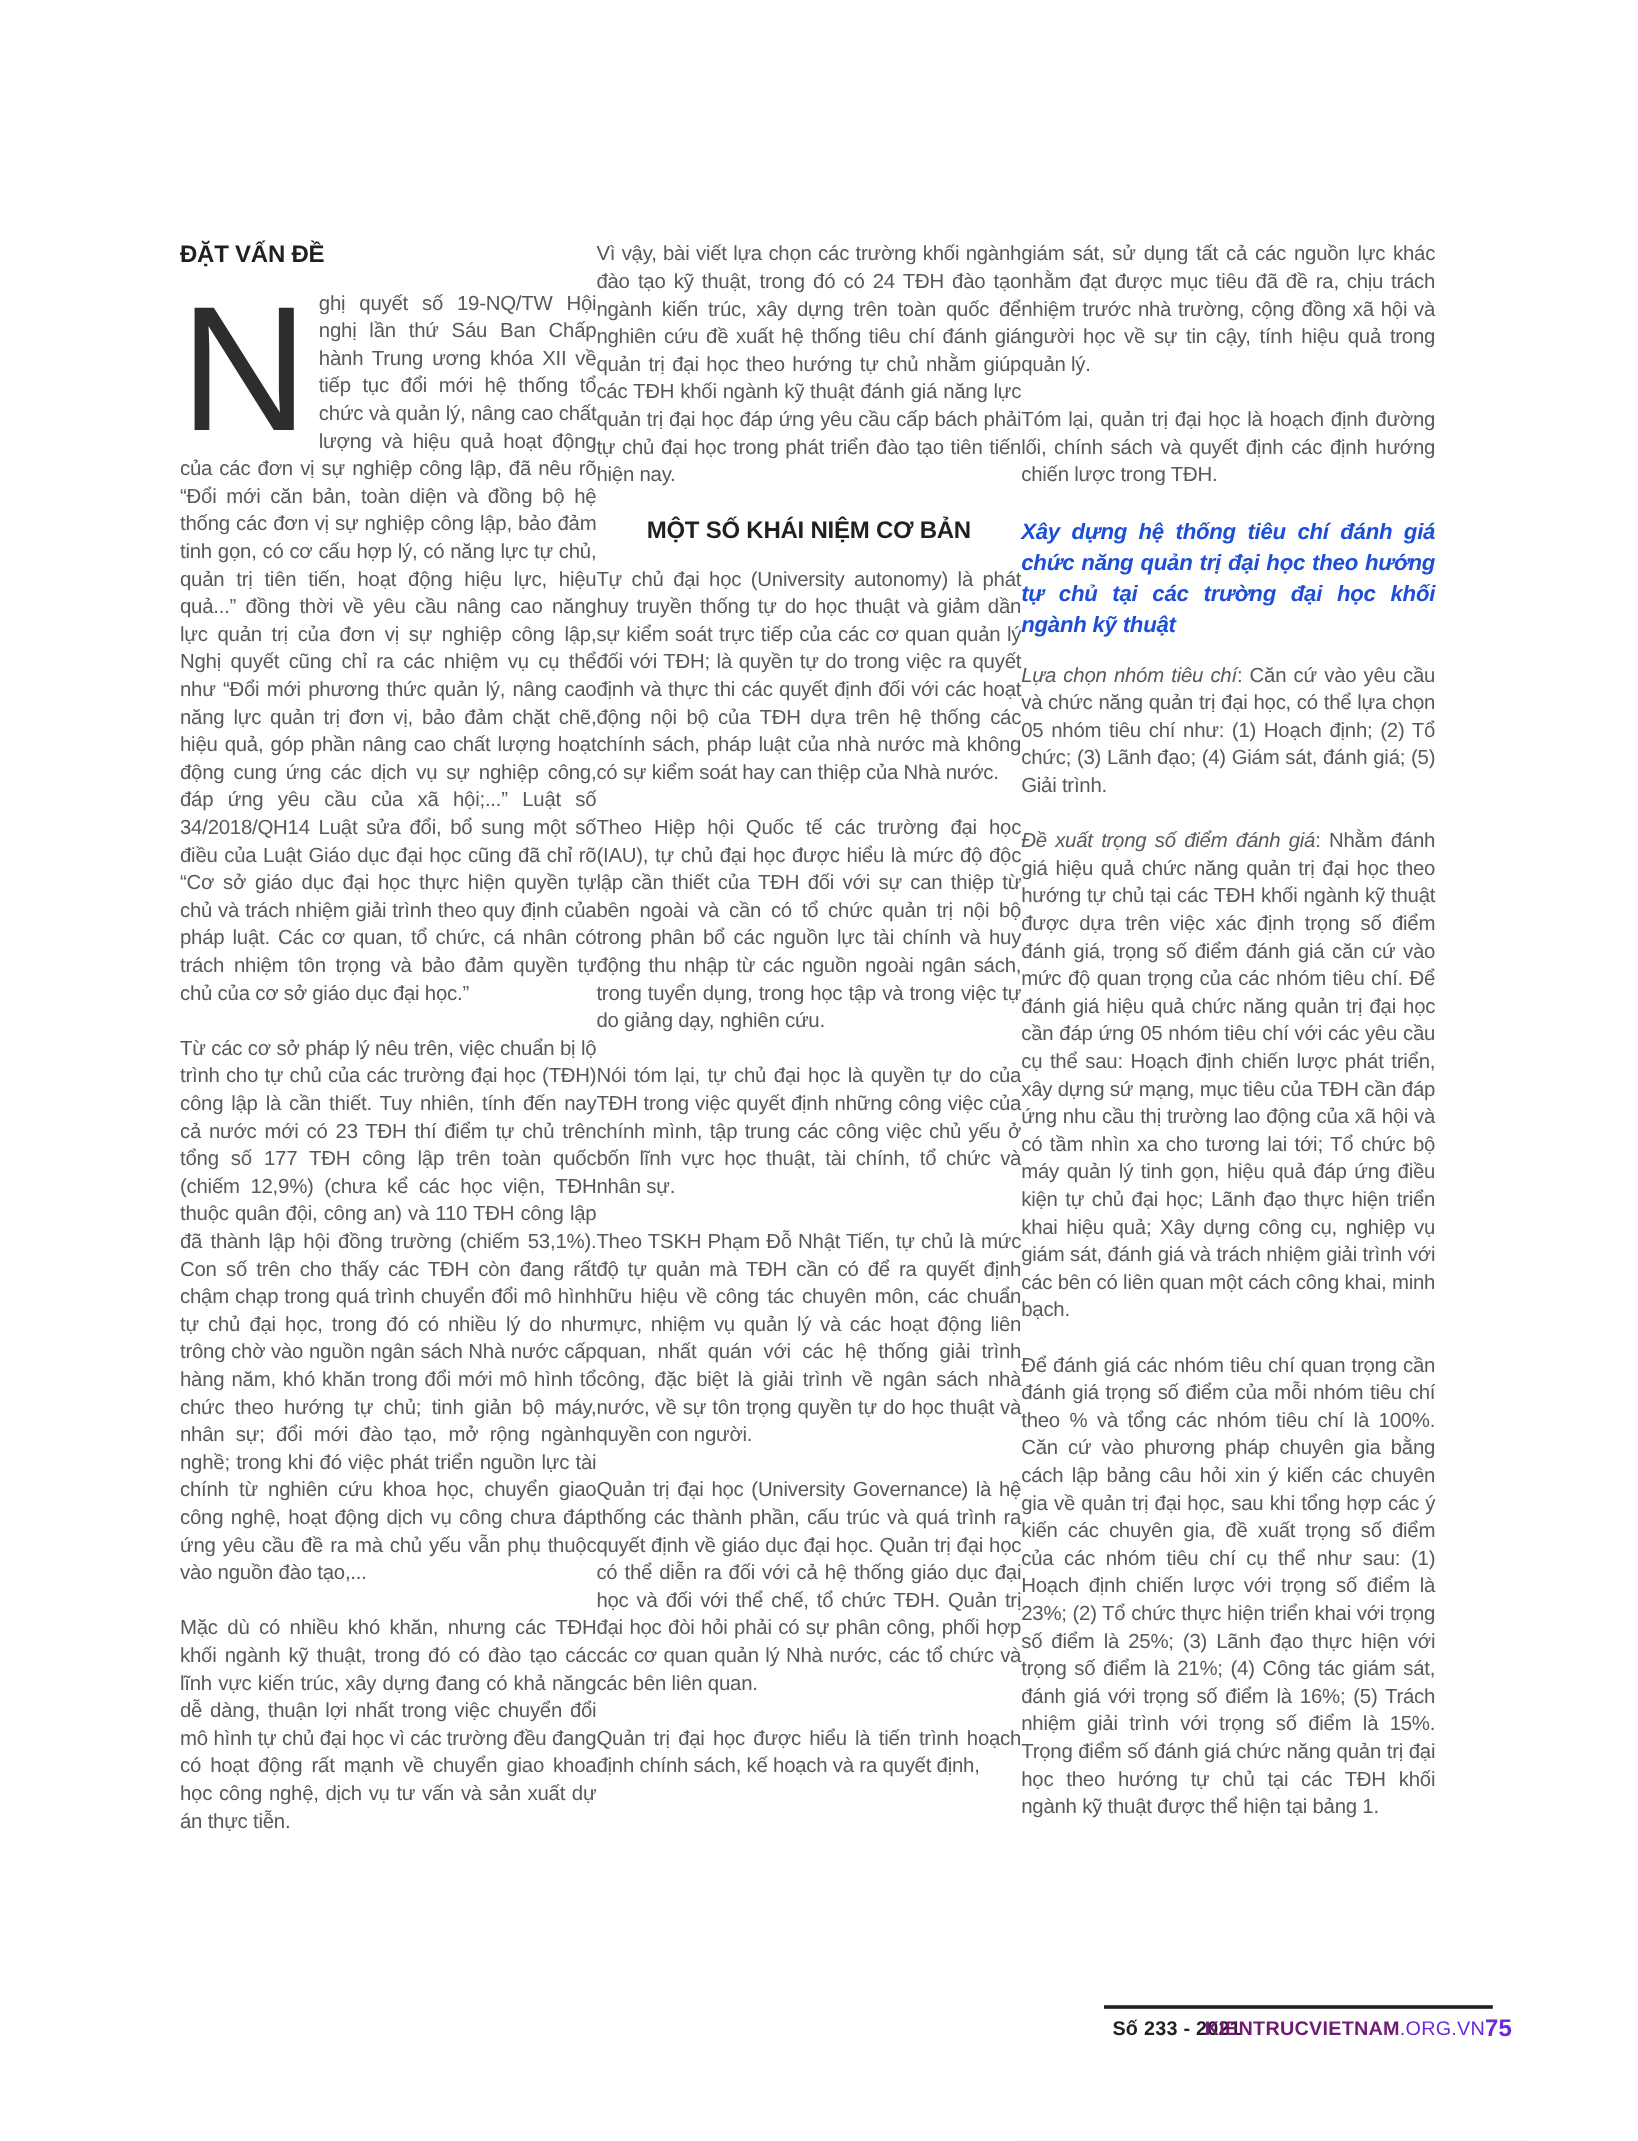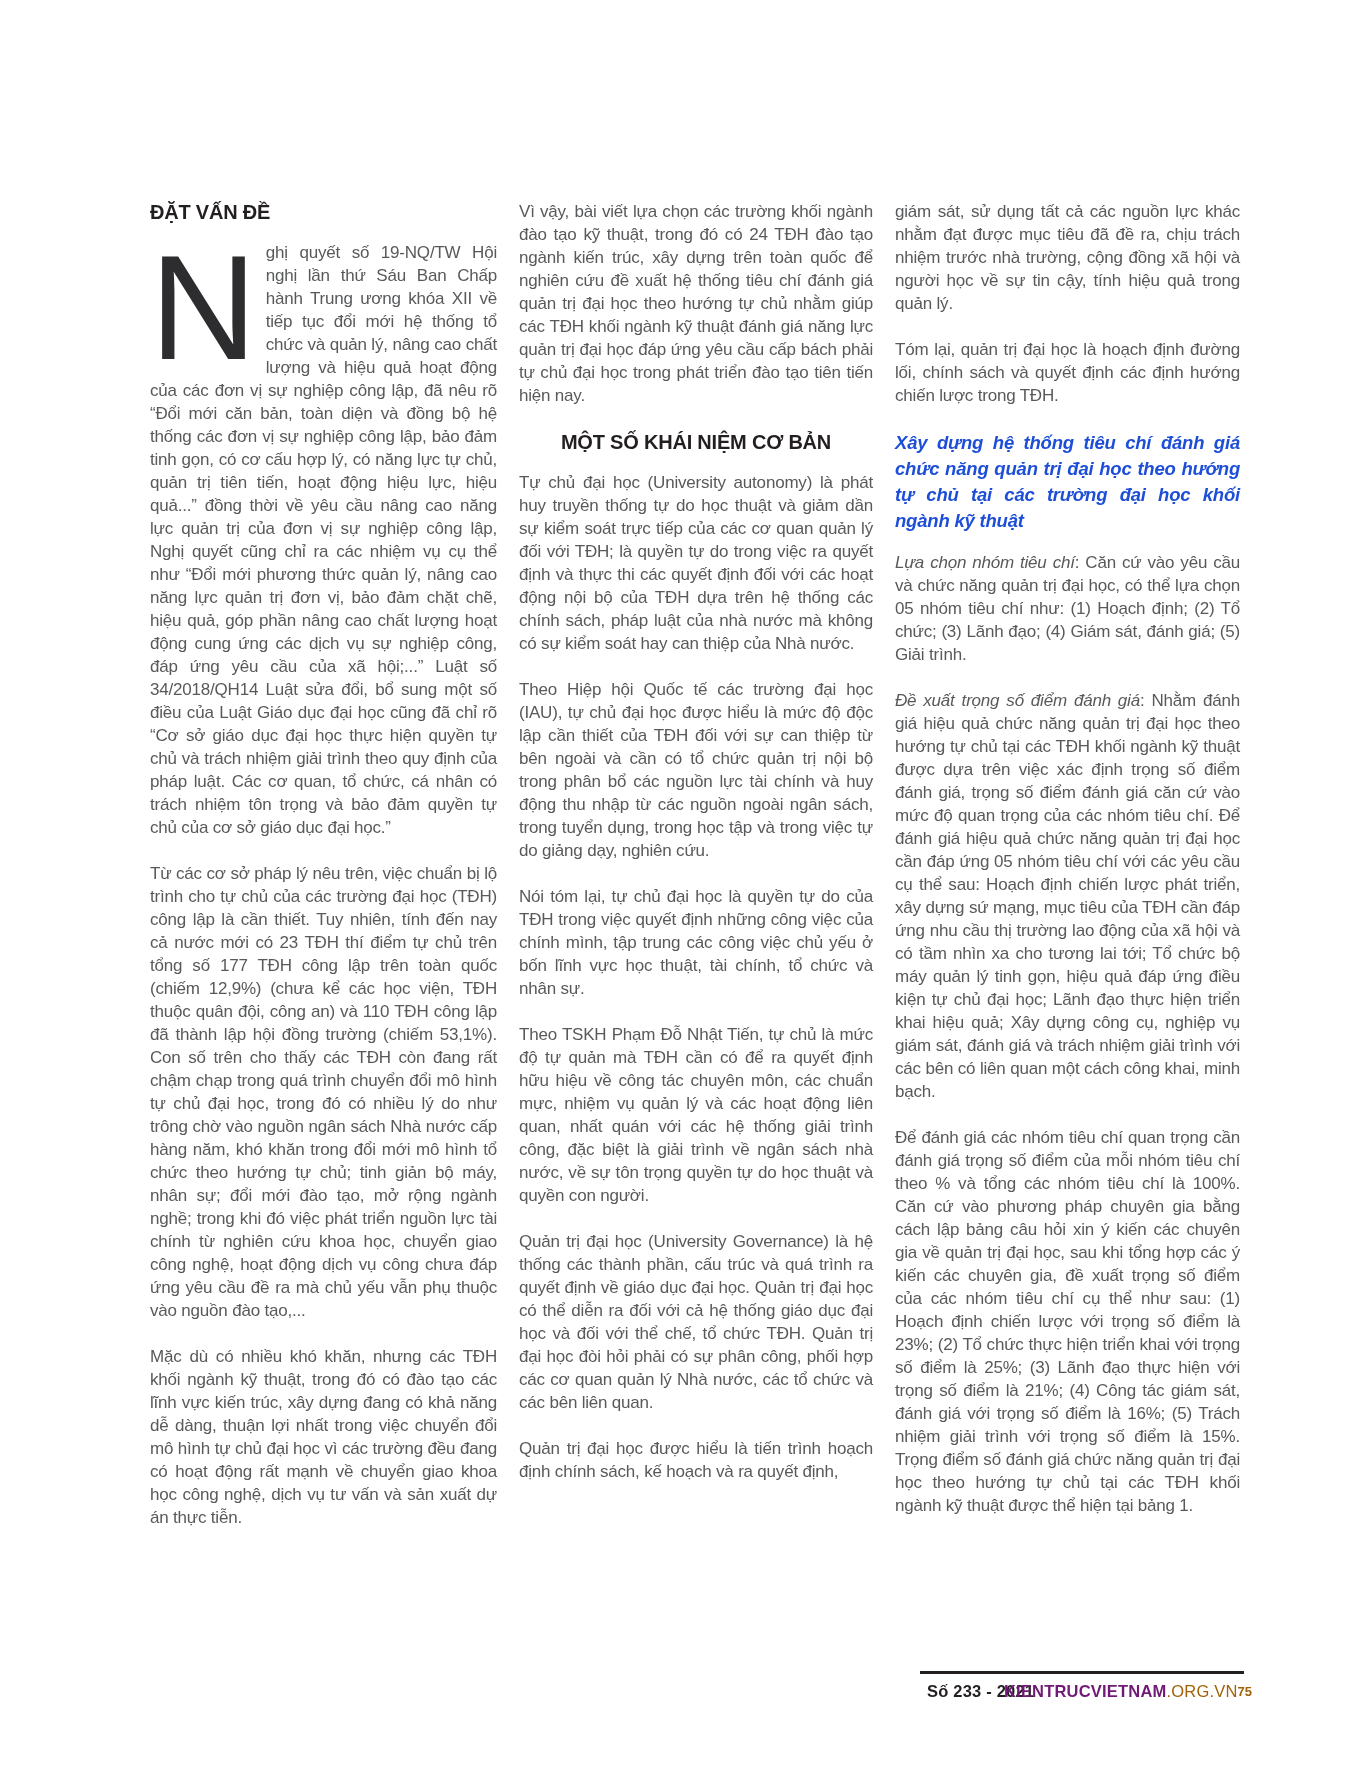--- a/index.html
+++ b/index.html
@@ -9,21 +9,20 @@
     background:#ffffff;
     overflow:hidden;
     font-family:"Liberation Sans","DejaVu Sans",sans-serif;
     color:#58595b;
   }
   .columns{
     position:absolute;
     left:150px;top:200px;
     width:1090px;
     display:flex;
-    gap:22px;
     align-items:flex-start;
   }
   .col{width:347px;}
   .col.mid{width:354px;}
   .col.right{width:345px;}
   p.body{
     margin:0 0 23px 0;
     font-size:17px;
     line-height:23px;
     letter-spacing:-0.2px;
@@ -69,22 +68,22 @@
     align-items:center;
   }
   .f-issue{
     font-weight:bold;font-size:16.5px;color:#231f20;
     padding:0 0 0 7px;width:84px;box-sizing:border-box;
     letter-spacing:0.2px;white-space:nowrap;
   }
   .f-div{width:3px;background:#231f20;align-self:stretch;}
   .f-site{flex:1;text-align:center;font-size:16.5px;white-space:nowrap;letter-spacing:0.2px;}
   .f-site b{color:#701a75;}
-  .f-site-light{color:#a16207;font-weight:normal;}
-  .f-page{font-weight:bold;font-size:13px;color:#a16207;width:44px;text-align:center;}
+  .f-site-light{color:#6d28d9;font-weight:normal;}
+  .f-page{font-weight:bold;font-size:20px;color:#6d28d9;width:44px;text-align:center;}
 </style>
 </head>
 <body>
 
 <div class="page">
 
   <div class="columns">
 
     <section class="col">
       <h2 class="sec-heading">ĐẶT VẤN ĐỀ</h2>

